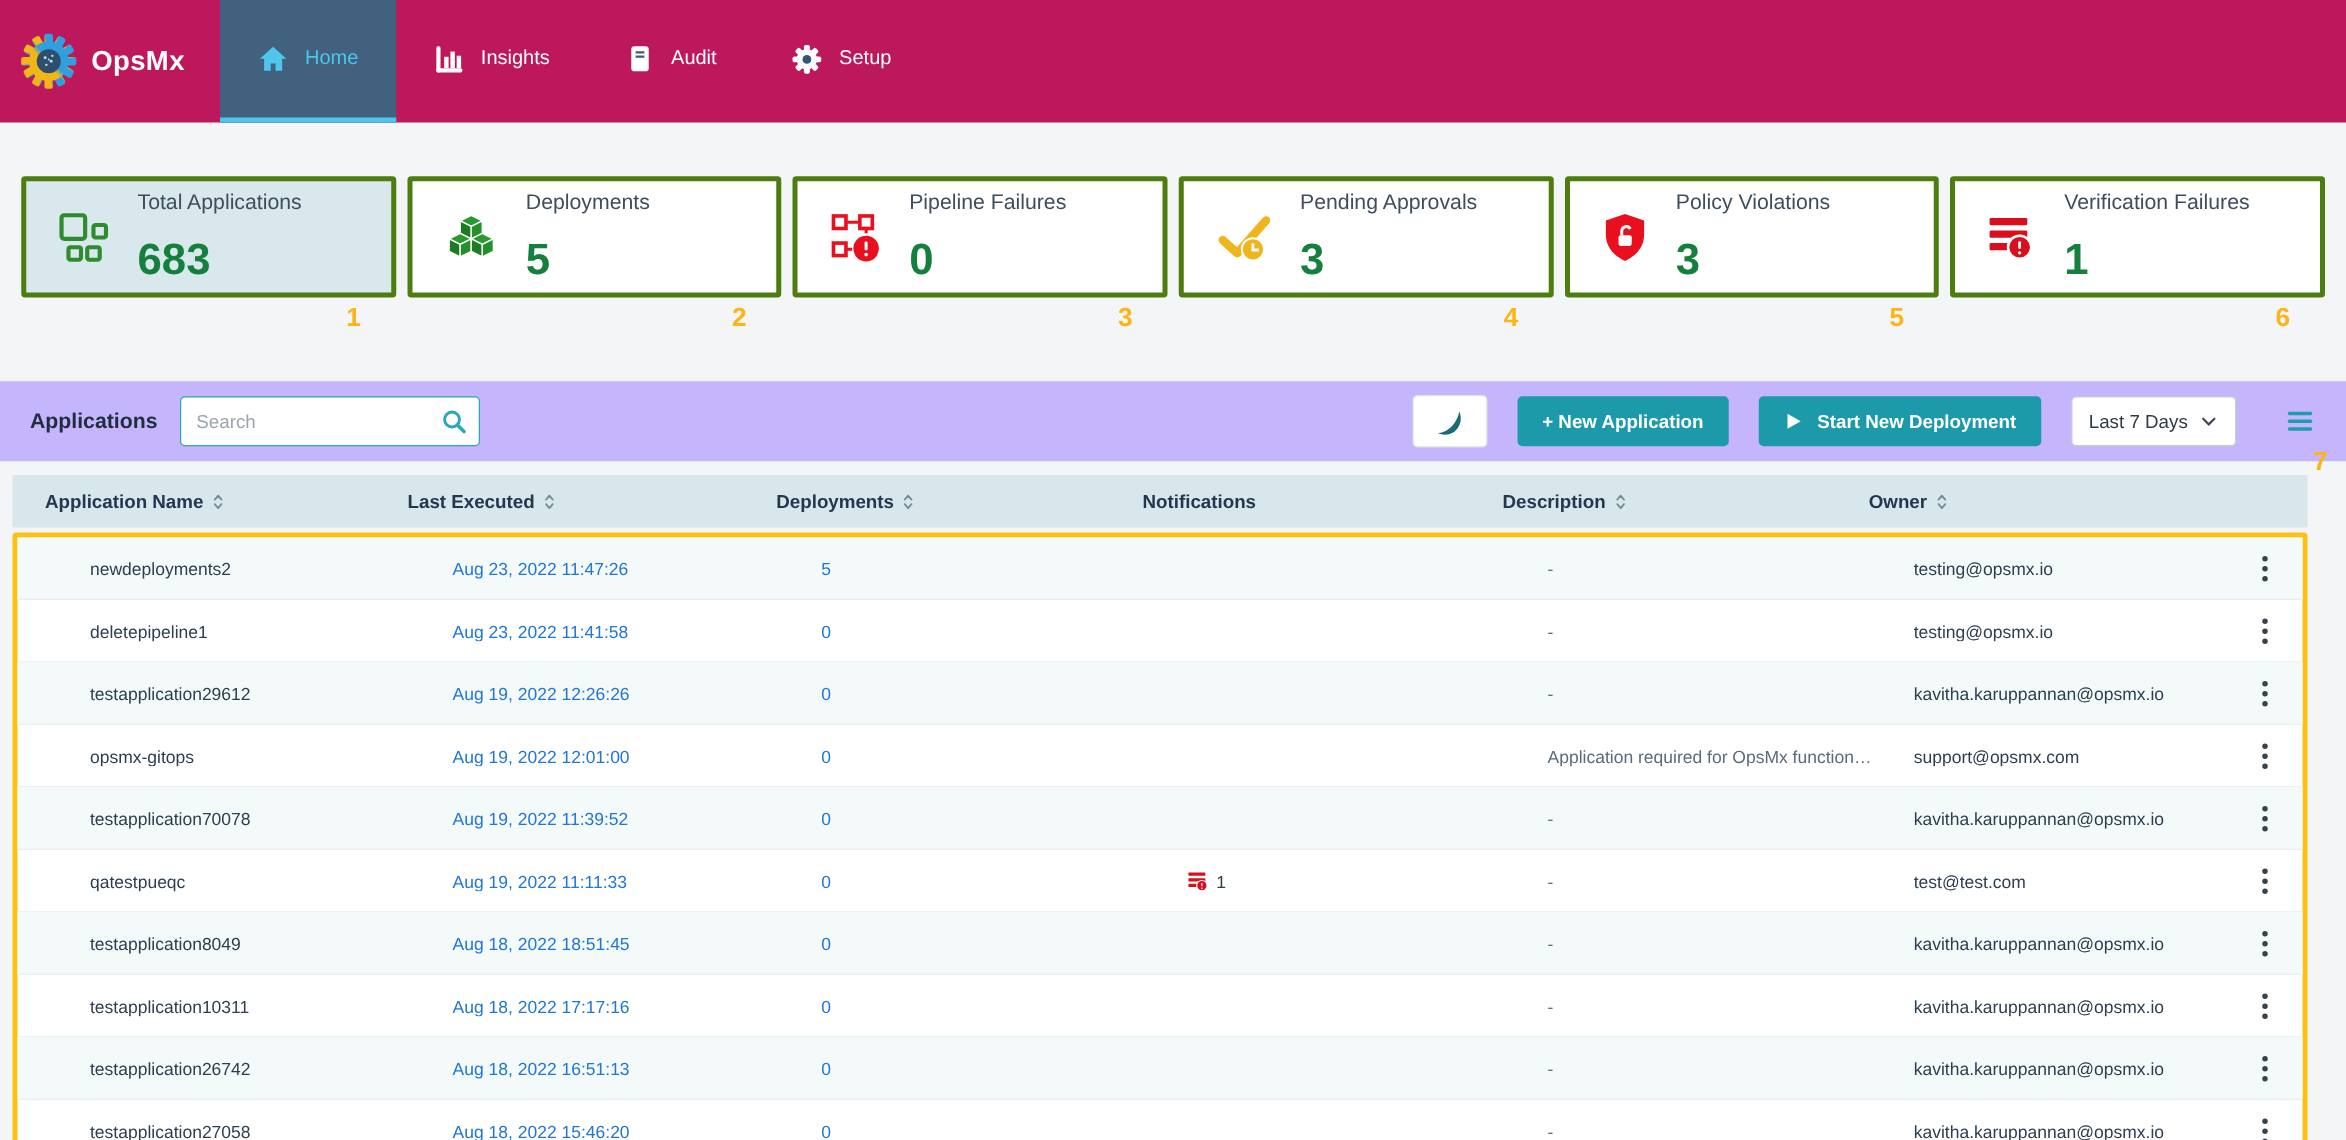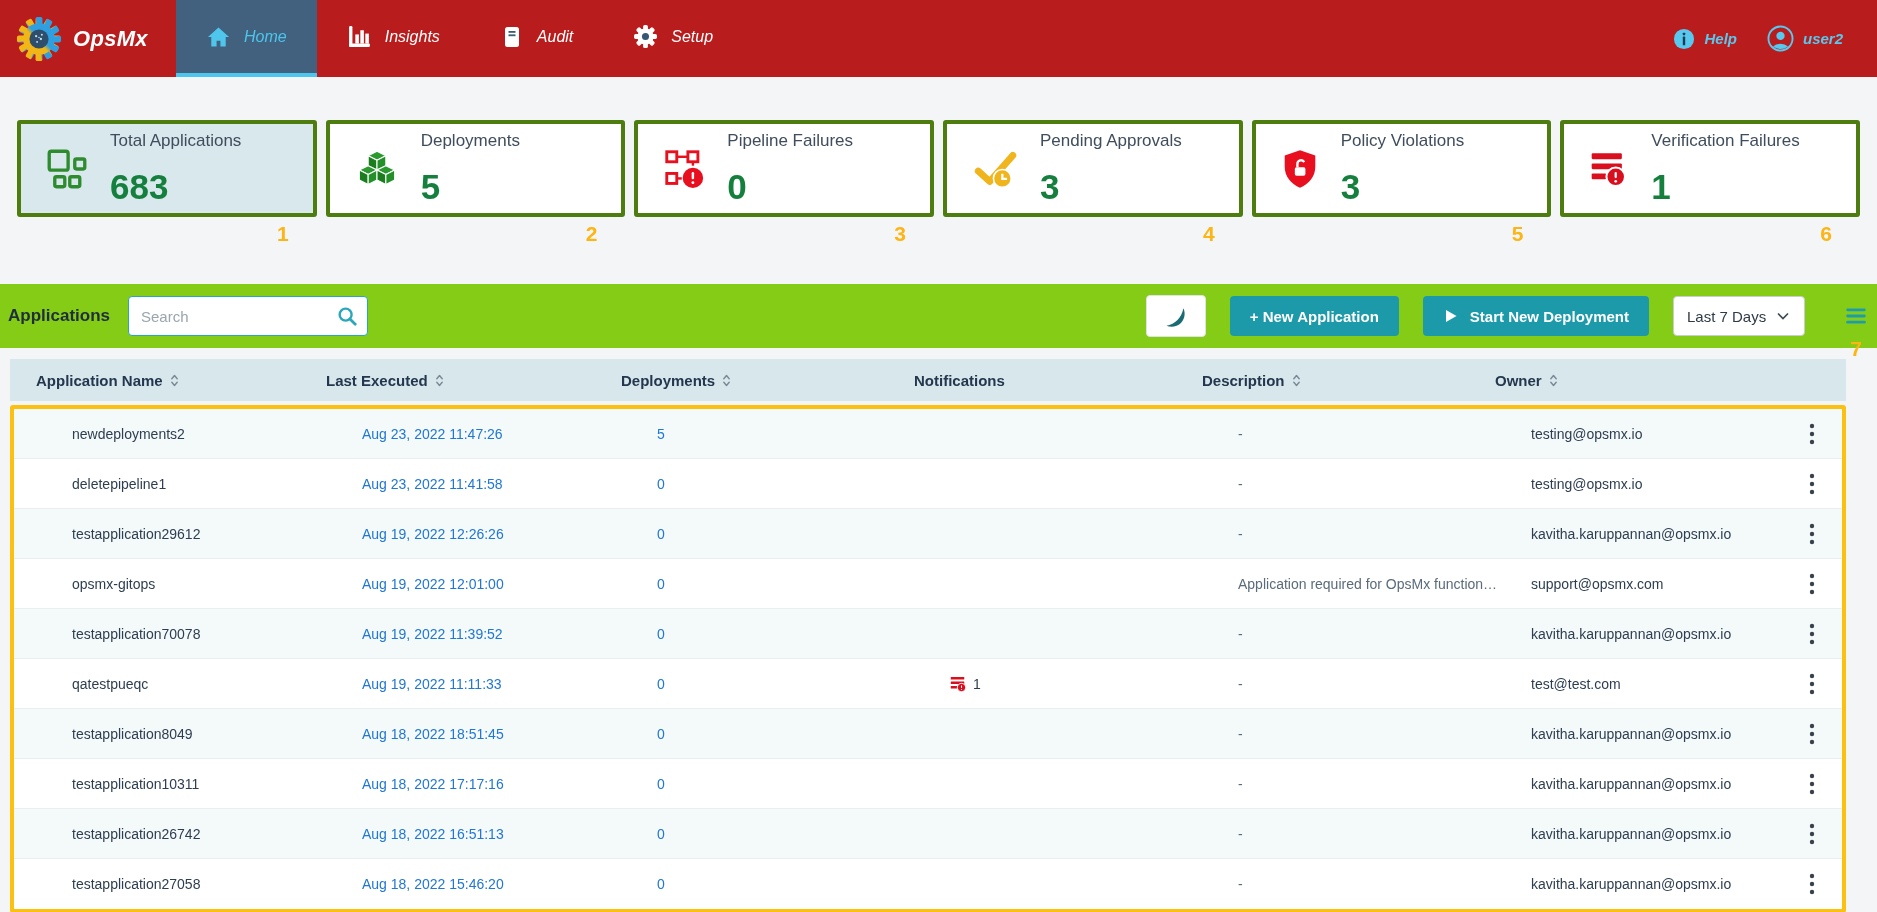--- a/index.html
+++ b/index.html
@@ -1,42 +1,42 @@
 <!DOCTYPE html>
 <html><head>
 <meta charset="utf-8">
 <style>
   * { margin:0; padding:0; box-sizing:border-box; }
   html,body { width:1877px; height:912px; overflow:hidden; background:#f4f5f6;
     font-family:"Liberation Sans","DejaVu Sans",sans-serif; }
   .ic { display:block; }
 
   
-  .navbar { height:77px; background:#b91c1c; display:flex; align-items:stretch;font-style:italic; }
+  .navbar { height:98px; background:#be185d; display:flex; align-items:stretch; }
   .brand { display:flex; align-items:center; gap:11px; padding:0 16px; width:176px; cursor:pointer; }
   .brand-name { color:#ffffff; font-size:22px; font-weight:bold; letter-spacing:.3px; }
   .tabs { display:flex; align-items:stretch; }
   .tab { display:flex; align-items:center; gap:13px; padding:0 30px; cursor:pointer;
          border-bottom:4px solid transparent; color:#ffffff; font-size:16px; }
   .tab.active { background:#41617e; border-bottom-color:#4cc6ec; color:#4cc6ec; }
   .nav-right { margin-left:auto; display:flex; align-items:center; gap:30px; padding-right:34px; }
   .nav-link { display:flex; align-items:center; gap:9px; color:#58c8ee; font-size:15px; font-weight:bold; cursor:pointer; }
 
   
   .cards { margin:43px 17px 0; display:flex; gap:9px; }
   .card-wrap { flex:1; }
   .card { height:97px; border:4px solid #4d7c0f; border-radius:3px; background:#ffffff;
           display:flex; align-items:center; padding-left:26px; gap:23px; cursor:pointer; }
   .card.selected { background:#d8e8ed; }
   .card-label { font-size:17px; color:#3f4d5c; }
   .card-value { font-size:35px; font-weight:bold; color:#15803d; margin-top:16px; }
   .card-badge { text-align:right; padding-right:28px; color:#fcb514; font-weight:bold; font-size:21px; margin-top:5px; height:26px; }
 
   
-  .toolbar { margin-top:36px; height:64px; background:#84cc16; display:flex; align-items:center; padding:0 8px; }
+  .toolbar { margin-top:36px; height:64px; background:#c4b5fd; display:flex; align-items:center; padding:0 24px; }
   .toolbar-title { font-size:17px; font-weight:bold; color:#1f2d3d; margin-right:18px; }
   .search-wrap { position:relative; }
   .search-wrap input { width:240px; height:40px; border:1.5px solid #2aa7ba; border-radius:4px;
       padding:0 40px 0 12px; font-size:15px; color:#333; outline:none;
       font-family:"Liberation Sans","DejaVu Sans",sans-serif; }
   .search-wrap input::placeholder { color:#9aa5ad; }
   .search-wrap .search-ic { position:absolute; right:10px; top:9px; }
   .toolbar-right { margin-left:auto; display:flex; align-items:center; gap:24px; }
   .icon-btn { width:60px; height:42px; background:#fff; border:1px solid #dfe3e6; border-radius:4px;
       display:flex; align-items:center; justify-content:center; cursor:pointer; }
@@ -254,34 +254,20 @@
           </svg>
         <span>Audit</span>
       </div>
       <div class="tab">
         <svg class="ic" width="25" height="25">
             <use href="#sym-gear"></use>
           </svg>
         <span>Setup</span>
       </div>
     </nav>
-    <div class="nav-right">
-      <div class="nav-link">
-        <svg class="ic" width="22" height="22">
-            <use href="#sym-info"></use>
-          </svg>
-        <span>Help</span>
-      </div>
-      <div class="nav-link">
-        <svg class="ic" width="27" height="27">
-            <use href="#sym-user"></use>
-          </svg>
-        <span>user2</span>
-      </div>
-    </div>
   </header>
 
   <section class="cards">
     <div class="card-wrap">
       <div class="card selected">
         <svg class="ic" width="40" height="40">
             <use href="#sym-apps"></use>
           </svg>
         <div>
           <div class="card-label">Total Applications</div>

